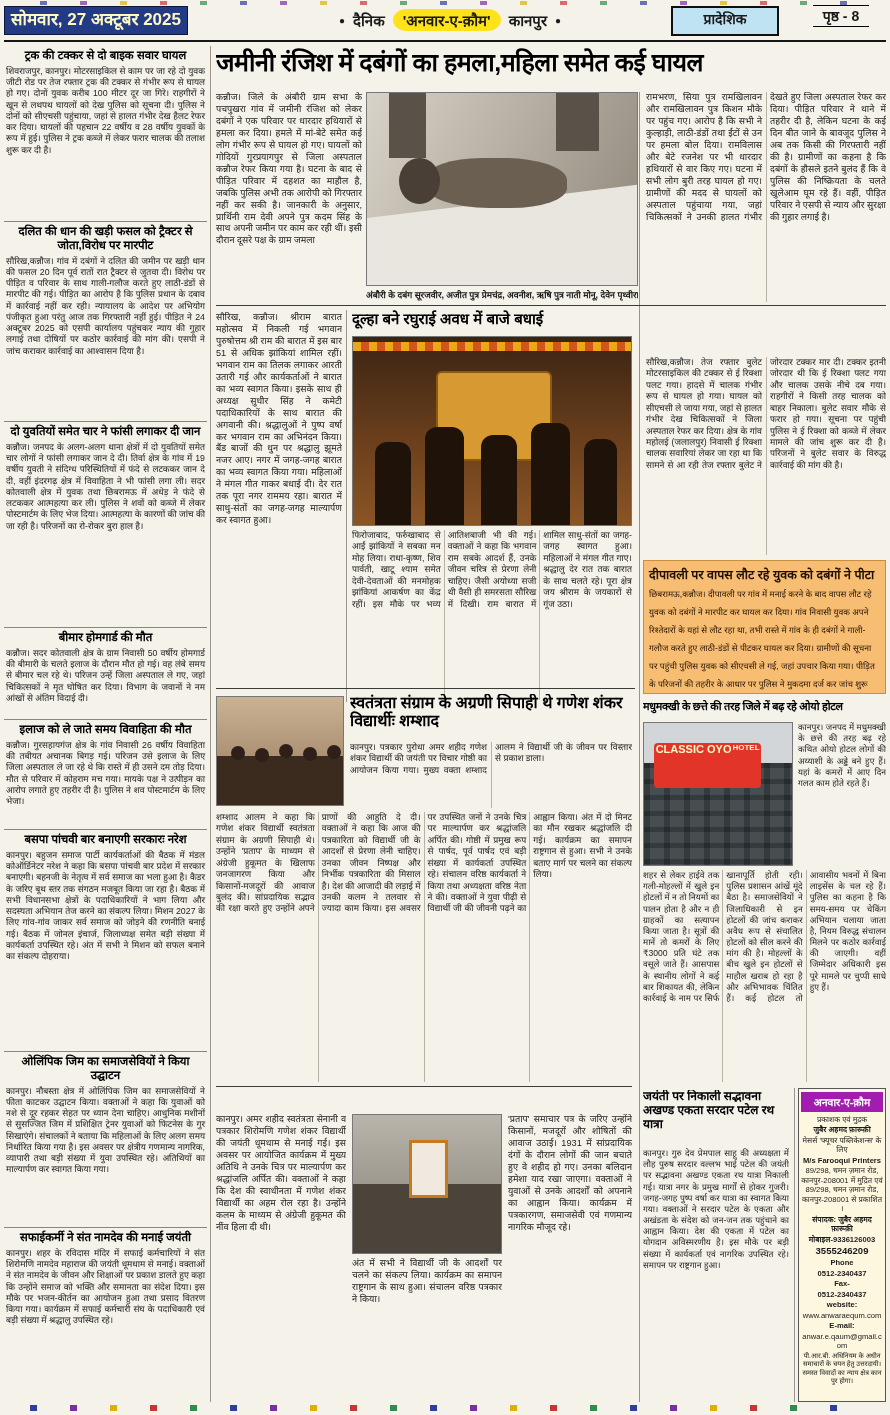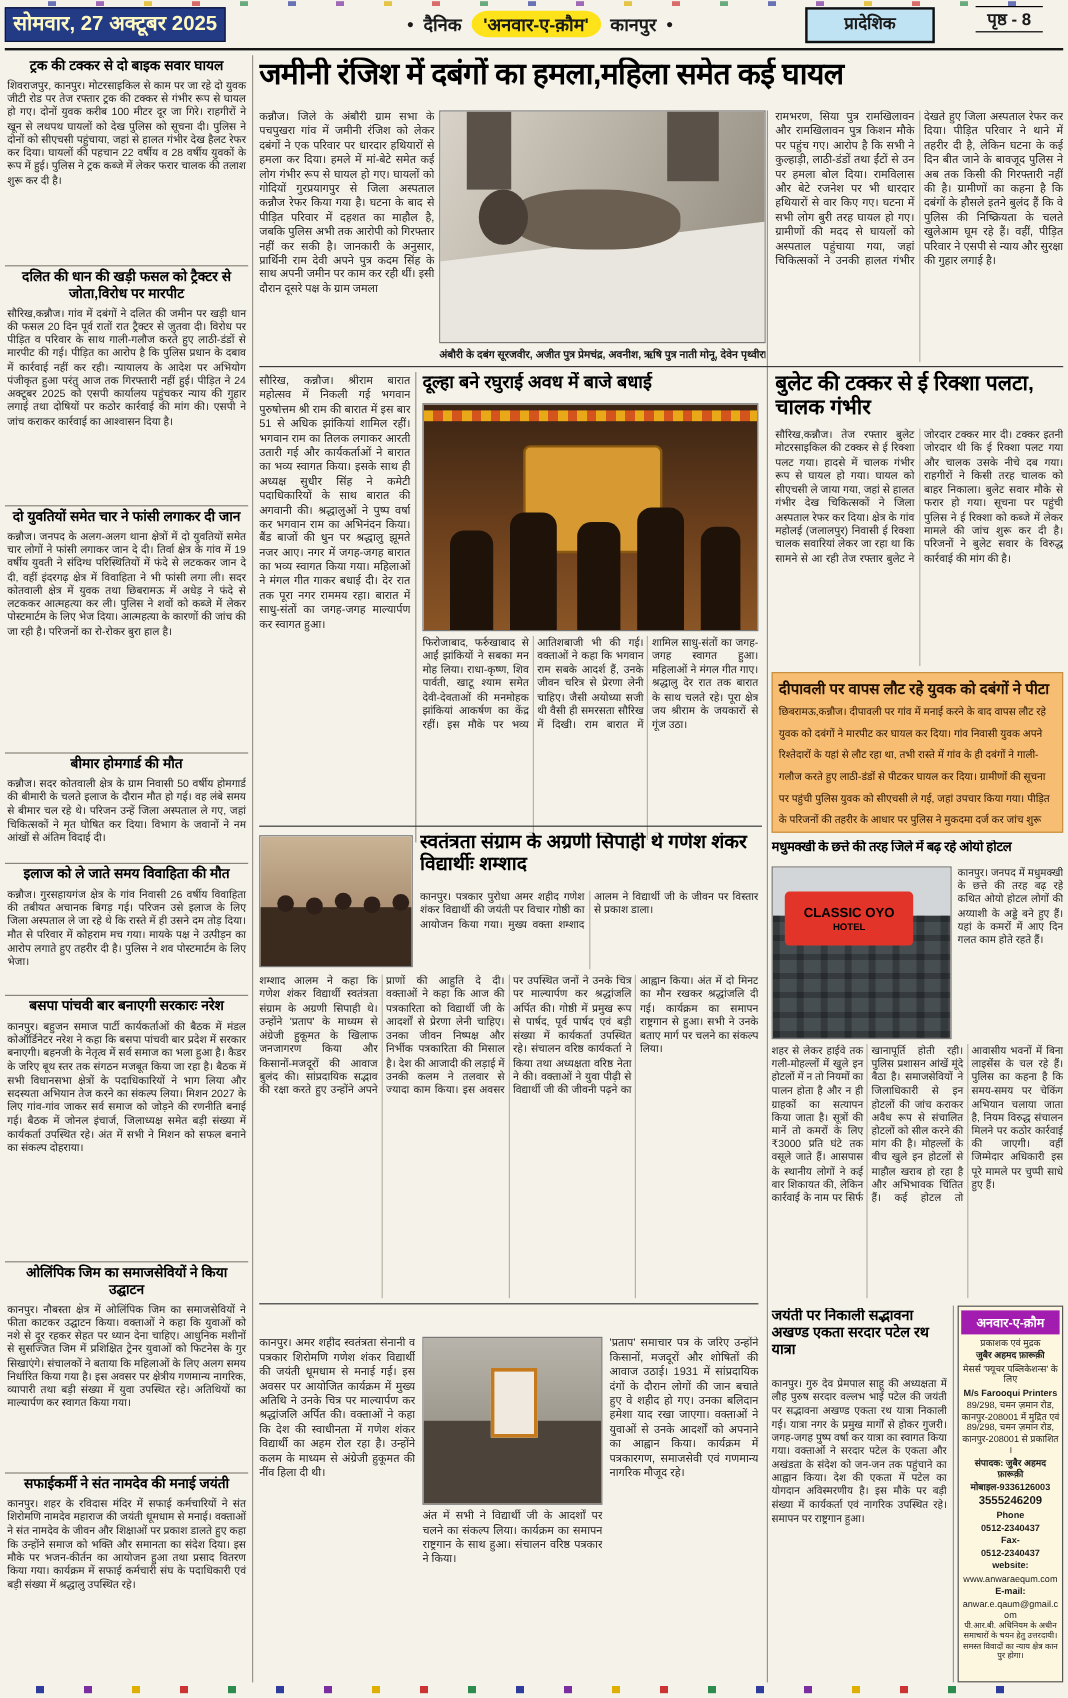--- a/index.html
+++ b/index.html
@@ -47,21 +47,21 @@
   .wp-fig{position:absolute;bottom:0;background:#1f1209;border-radius:12px 12px 0 0;}
   .sh-base{position:absolute;inset:0;background:linear-gradient(#c9b394,#96755a);}
   .sh-band{position:absolute;left:0;right:0;bottom:0;height:45%;background:#3b2a1e;}
   .sh-heads{position:absolute;left:14px;bottom:42%;width:14px;height:14px;border-radius:50%;background:#2e2018;
             box-shadow:24px 2px 0 #2e2018,48px -2px 0 #2e2018,72px 1px 0 #2e2018,96px -1px 0 #2e2018;}
   .oy-sky{position:absolute;top:0;left:0;right:0;height:28%;background:#d2d6d9;}
   .oy-building{position:absolute;top:28%;left:0;right:0;bottom:0;background:#474e52;
         background-image:repeating-linear-gradient(90deg,rgba(0,0,0,.25) 0 6px,transparent 6px 20px),
                          repeating-linear-gradient(rgba(0,0,0,.25) 0 5px,transparent 5px 16px);}
   .oy-sign{position:absolute;top:14%;left:7%;width:72%;height:32%;background:#e3342a;border-radius:4px;
-           color:#000000;text-align:center;font-weight:bold;display:flex;flex-direction:column;
+           color:#fef9c3;text-align:center;font-weight:bold;display:flex;flex-direction:row;
            justify-content:center;gap:1px;}
   .sp-base{position:absolute;inset:0;background:linear-gradient(#b9b4ab,#847f74);}
   .sp-band{position:absolute;left:0;right:0;bottom:0;height:50%;background:#4c443b;}
   .sp-portrait{position:absolute;left:38%;top:18%;width:26%;height:42%;background:#efe9df;
                border:3px solid #c57a1e;box-sizing:border-box;}
   
   #diwali-box{background:#f7bd72;border:1px solid #c98f3e;padding:4px 5px;box-sizing:border-box;overflow:hidden;}
   #diwali-box .dh{font-weight:bold;font-size:12.5px;color:#201000;}
   #diwali-box .db{font-size:8.6px;line-height:1.3;text-align:justify;color:#241303;}
   
@@ -168,21 +168,20 @@
     <div class="wp-stage"></div>
     <div class="wp-fig" style="left:8%;width:13%;height:44%;"></div>
     <div class="wp-fig" style="left:26%;width:14%;height:52%;"></div>
     <div class="wp-fig" style="left:46%;width:13%;height:48%;"></div>
     <div class="wp-fig" style="left:64%;width:14%;height:54%;"></div>
     <div class="wp-fig" style="left:83%;width:12%;height:46%;"></div>
   </div>
 
   <div class="abs bt cols3" style="left:352px;top:530px;width:280px;height:170px;font-size:8.8px;">फिरोजाबाद, फर्रुखाबाद से आईं झांकियों ने सबका मन मोह लिया। राधा-कृष्ण, शिव पार्वती, खाटू श्याम समेत देवी-देवताओं की मनमोहक झांकियां आकर्षण का केंद्र रहीं। इस मौके पर भव्य आतिशबाजी भी की गई। वक्ताओं ने कहा कि भगवान राम सबके आदर्श हैं, उनके जीवन चरित्र से प्रेरणा लेनी चाहिए। जैसी अयोध्या सजी थी वैसी ही समरसता सौरिख में दिखी। राम बारात में शामिल साधु-संतों का जगह-जगह स्वागत हुआ। महिलाओं ने मंगल गीत गाए। श्रद्धालु देर रात तक बारात के साथ चलते रहे। पूरा क्षेत्र जय श्रीराम के जयकारों से गूंज उठा।</div>
 
-  <div class="abs hd" style="left:646px;top:309px;width:240px;height:44px;font-size:17.5px;">बुलेट की टक्कर से ई रिक्शा पलटा, चालक गंभीर</div>
   <div class="abs bt cols2" style="left:646px;top:357px;width:240px;height:198px;font-size:8.8px;">सौरिख,कन्नौज। तेज रफ्तार बुलेट मोटरसाइकिल की टक्कर से ई रिक्शा पलट गया। हादसे में चालक गंभीर रूप से घायल हो गया। घायल को सीएचसी ले जाया गया, जहां से हालत गंभीर देख चिकित्सकों ने जिला अस्पताल रेफर कर दिया। क्षेत्र के गांव महोलई (जलालपुर) निवासी ई रिक्शा चालक सवारियां लेकर जा रहा था कि सामने से आ रही तेज रफ्तार बुलेट ने जोरदार टक्कर मार दी। टक्कर इतनी जोरदार थी कि ई रिक्शा पलट गया और चालक उसके नीचे दब गया। राहगीरों ने किसी तरह चालक को बाहर निकाला। बुलेट सवार मौके से फरार हो गया। सूचना पर पहुंची पुलिस ने ई रिक्शा को कब्जे में लेकर मामले की जांच शुरू कर दी है। परिजनों ने बुलेट सवार के विरुद्ध कार्रवाई की मांग की है।</div>
 
   <div class="abs" id="diwali-box" style="left:643px;top:560px;width:243px;height:134px;">
     <span class="dh">दीपावली पर वापस लौट रहे युवक को दबंगों ने पीटा</span>
     <span class="db">छिबरामऊ,कन्नौज। दीपावली पर गांव में मनाई करने के बाद वापस लौट रहे युवक को दबंगों ने मारपीट कर घायल कर दिया। गांव निवासी युवक अपने रिश्तेदारों के यहां से लौट रहा था, तभी रास्ते में गांव के ही दबंगों ने गाली-गलौज करते हुए लाठी-डंडों से पीटकर घायल कर दिया। ग्रामीणों की सूचना पर पहुंची पुलिस युवक को सीएचसी ले गई, जहां उपचार किया गया। पीड़ित के परिजनों की तहरीर के आधार पर पुलिस ने मुकदमा दर्ज कर जांच शुरू कर दी है। पुलिस का कहना है कि आरोपियों की तलाश की जा रही है, जल्द ही गिरफ्तार कर लिया जाएगा।</span>
   </div>
 
   <div class="abs hd nowrap" style="left:643px;top:700px;width:243px;height:18px;font-size:11px;letter-spacing:-0.3px;">मधुमक्खी के छत्ते  की तरह जिले में बढ़ रहे ओयो होटल</div>
 
   <div class="photo" style="left:643px;top:722px;width:150px;height:144px;">

